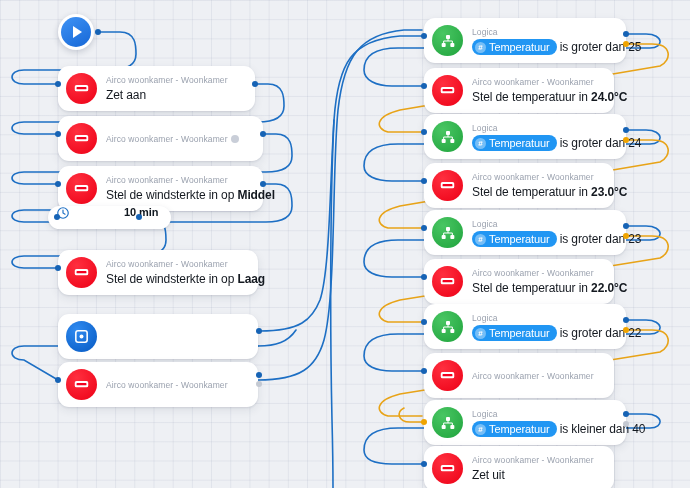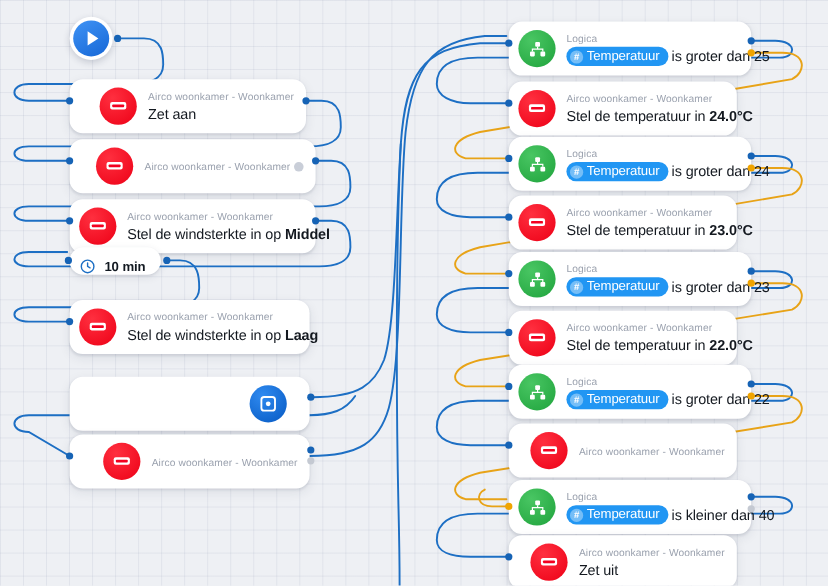--- a/index.html
+++ b/index.html
@@ -21,21 +21,20 @@
   
   .card{
     position:absolute;
     background:#fff;
     border-radius:11px;
     box-shadow:0 1px 2px rgba(30,40,70,.10),0 3px 10px rgba(30,40,70,.09);
     display:flex;align-items:center;
     box-sizing:border-box;
     padding:7px 10px 7px 8px;
     z-index:5;
-    justify-content:flex-end;
   }
   .ic{
     width:31px;height:31px;border-radius:50%;
     flex:0 0 31px;
     display:flex;align-items:center;justify-content:center;
     margin-right:9px;
   }
   .ic.red{background:#f8001f;background:radial-gradient(circle at 35% 28%,#ff2f3f,#ed0016);}
   .ic.green{background:#2eb14a;background:radial-gradient(circle at 35% 28%,#49c663,#1fa33c);}
   .ic.blue{background:#0a6ed9;background:radial-gradient(circle at 35% 28%,#2f8af0,#0659c2);}
@@ -94,24 +93,24 @@
     display:flex;align-items:center;justify-content:center;
   }
   #startNode .tri{
     width:0;height:0;border-left:9px solid #fff;
     border-top:6px solid transparent;border-bottom:6px solid transparent;
     margin-left:3px;
   }
 
   
   #delayPill{
-    position:absolute;left:58px;top:206px;height:23px;
+    position:absolute;left:48px;top:206px;height:23px;
     background:#fff;border-radius:12px;
     box-shadow:0 1px 2px rgba(30,40,70,.10),0 2px 7px rgba(30,40,70,.09);
-    display:flex;align-items:flex-end;padding:0 13px 0 8px;z-index:6;
+    display:flex;align-items:flex-start;padding:0 13px 0 8px;z-index:6;gap:47px;
   }
   #delayPill .lab{font-size:11px;color:#111820;font-weight:700;margin-left:7px;letter-spacing:-.1px;}
 </style>
 </head>
 <body>
 
 <div id="canvas">
 
   <svg id="wires" viewBox="0 0 690 488" xmlns="http://www.w3.org/2000/svg">
     <g fill="none" stroke-width="1.6" stroke-linecap="round">

